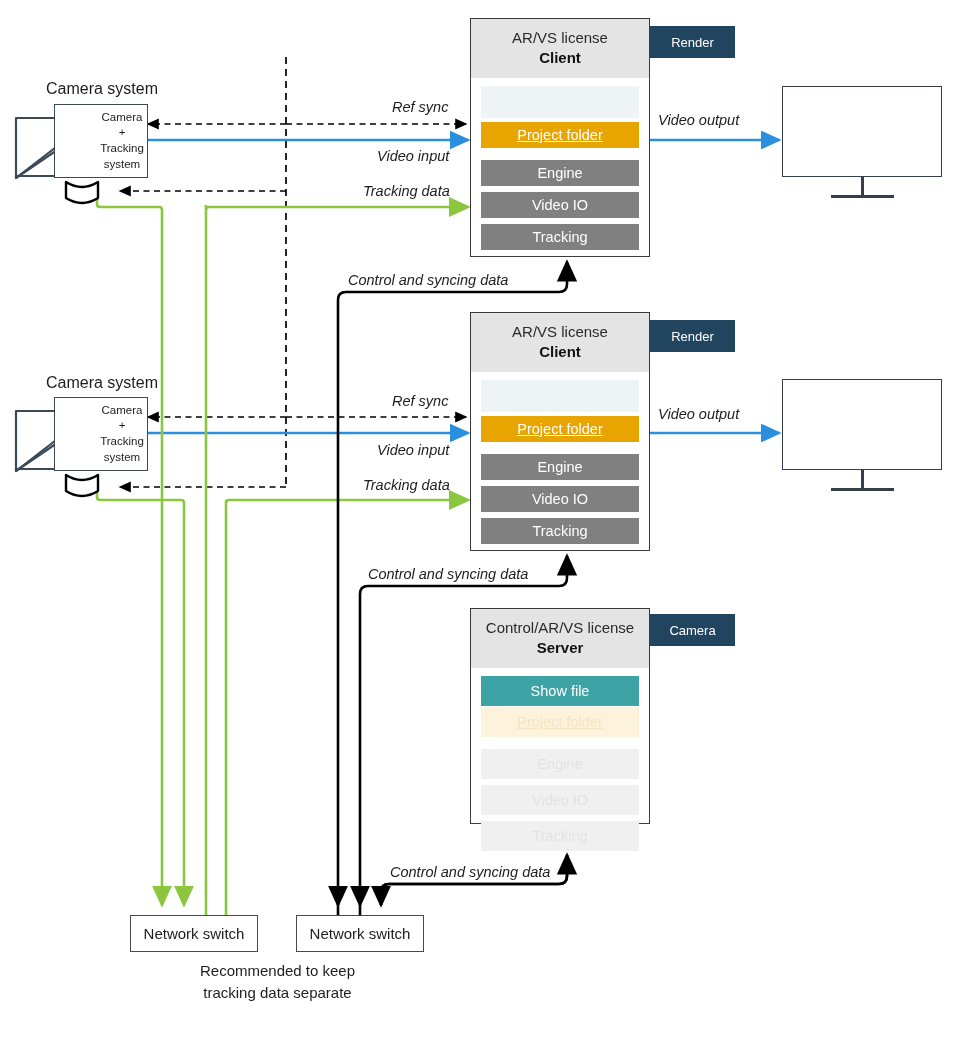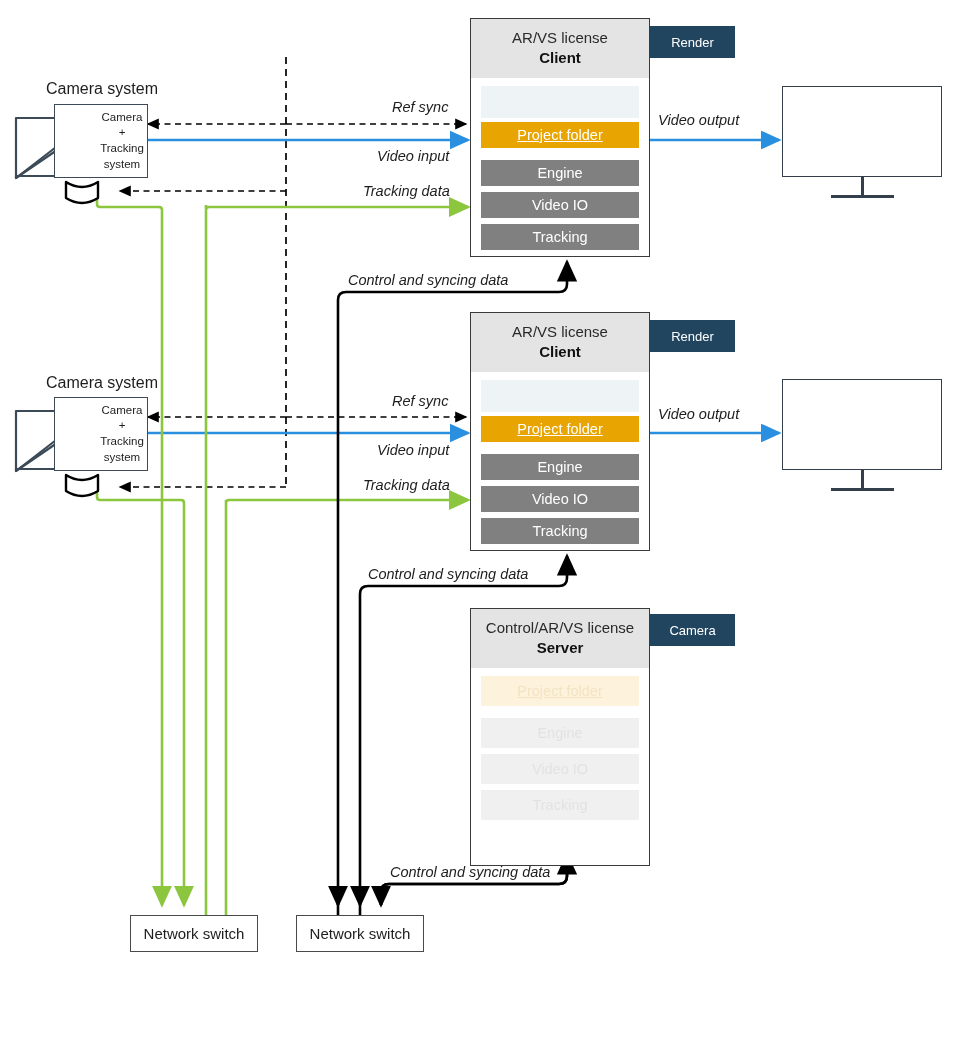--- a/index.html
+++ b/index.html
@@ -190,26 +190,27 @@
       <div class="bar orange gap">Project folder</div>
       <div class="bar gray">Engine</div>
       <div class="bar gray">Video IO</div>
       <div class="bar gray">Tracking</div>
     </div>
   </div>
 
   <div class="badge" style="left:650px;top:614px;width:85px;">
     <span>Camera</span>
   </div>
-  <div class="box machine" style="left:470px;top:608px;width:180px;height:258px;">
+  <div class="box machine" style="left:470px;top:608px;width:180px;height:216px;">
     <div class="machine-head">
       <span>Control/AR/VS license</span>
       <span class="strong">Server</span>
     </div>
     <div class="machine-body">
+      <div class="bar teal" style="height:30px;margin-bottom:1px;">Show file</div>
       <div class="bar faint-orange gap" style="height:30px;">Project folder</div>
       <div class="bar faint-gray" style="height:30px;">Engine</div>
       <div class="bar faint-gray" style="height:30px;">Video IO</div>
       <div class="bar faint-gray" style="height:30px;">Tracking</div>
     </div>
   </div>
 
   <div class="monitor-screen" style="left:782px;top:86px;width:160px;height:91px;"></div>
   <div class="monitor-neck" style="left:861px;top:177px;width:3px;height:20px;"></div>
   <div class="monitor-base" style="left:831px;top:195px;width:63px;height:3px;"></div>
@@ -218,20 +219,22 @@
   <div class="monitor-neck" style="left:861px;top:470px;width:3px;height:20px;"></div>
   <div class="monitor-base" style="left:831px;top:488px;width:63px;height:3px;"></div>
 
   <div class="box plainbox" style="left:130px;top:915px;width:128px;height:37px;">
     <span>Network switch</span>
   </div>
   <div class="box plainbox" style="left:296px;top:915px;width:128px;height:37px;">
     <span>Network switch</span>
   </div>
 
+  <div class="note" style="left:155px;top:960px;width:245px;">Recommended to keep
+tracking data separate</div>
 
   <div class="wlabel" style="left:392px;top:99px;">Ref sync</div>
   <div class="wlabel" style="left:377px;top:148px;">Video input</div>
   <div class="wlabel" style="left:363px;top:183px;">Tracking data</div>
   <div class="wlabel" style="left:658px;top:112px;">Video output</div>
   <div class="wlabel" style="left:348px;top:272px;">Control and syncing data</div>
 
   <div class="wlabel" style="left:392px;top:393px;">Ref sync</div>
   <div class="wlabel" style="left:377px;top:442px;">Video input</div>
   <div class="wlabel" style="left:363px;top:477px;">Tracking data</div>

